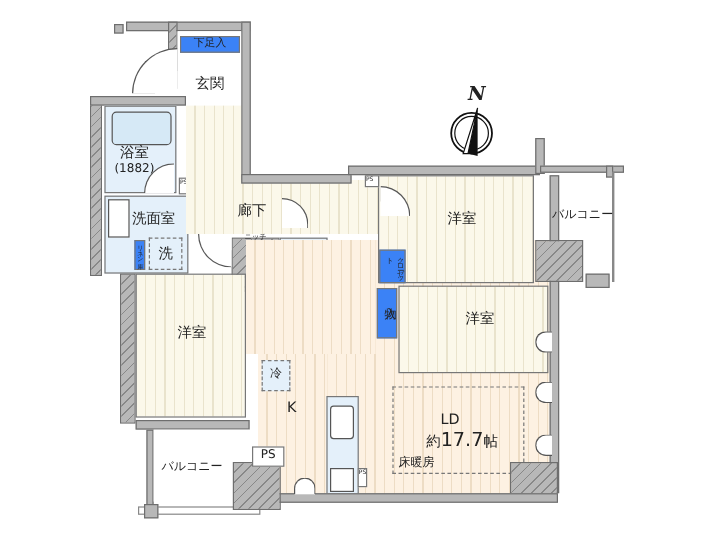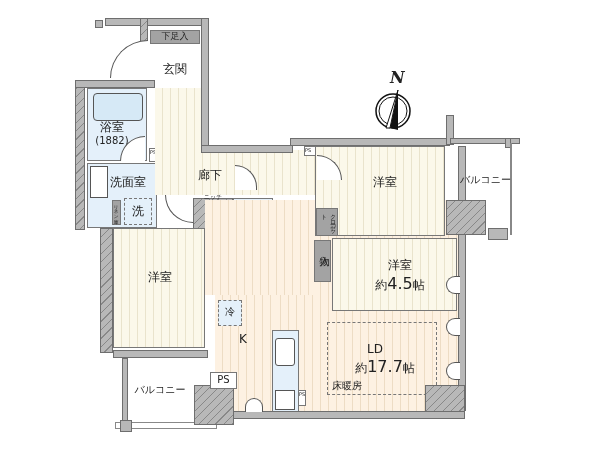--- a/index.html
+++ b/index.html
@@ -5,21 +5,21 @@
   html, body { margin:0; padding:0; background:#ffffff; }
   body { width:600px; height:450px; position:relative; overflow:hidden;
          font-family:"DejaVu Sans", sans-serif; color:#222; }
   .abs { position:absolute; }
   .wall { position:absolute; background:#b8b8b8; border:1px solid #6e6e6e; box-sizing:border-box; }
   .room { position:absolute; box-sizing:border-box; }
   .floor-wood { background: repeating-linear-gradient(90deg, #fbf8ea 0px, #fbf8ea 7px, #e9e3cc 7px, #e9e3cc 8px); }
   .floor-warm { background: repeating-linear-gradient(90deg, #fdf1e2 0px, #fdf1e2 7px, #eddcc4 7px, #eddcc4 8px); }
   .floor-tile { background:#e4f0fa; }
   .floor-white { background:#ffffff; }
-  .storage { position:absolute; background:#a3a3a3; border:1px solid #777; box-sizing:border-box; }
+  .storage { position:absolute; background:#3b82f6; border:1px solid #777; box-sizing:border-box; }
   .label { position:absolute; text-align:center; line-height:1.2; white-space:nowrap; }
   .lbl-room { font-size:12px; }
   .lbl-size { font-size:12px; }
   .lbl-size .num { font-size:16px; }
   .lbl-small { font-size:10px; }
   .lbl-tiny { font-size:6px; }
   .vert { writing-mode: vertical-rl; text-orientation: upright; font-size:10px; letter-spacing:-1px; }
   .dashed { position:absolute; border:1px dashed #777; box-sizing:border-box; }
   .door-arc { position:absolute; border:1px solid #555; box-sizing:border-box; background:#fff; }
   .hatch { background: repeating-linear-gradient(135deg, #b8b8b8 0px, #b8b8b8 5px, #888 5px, #888 6px); }
@@ -112,23 +112,20 @@
   <div class="room floor-wood" style="left:315px;top:146px;width:130px;height:90px;border:1px solid #777;"></div>
   <div class="label lbl-room" style="left:355px;top:175px;width:60px;">洋室</div>
   <div class="storage" style="left:316px;top:208px;width:22px;height:28px;">
     <div class="vert" style="position:absolute;left:2px;top:1px;height:26px;font-size:6px;">クローゼット</div>
   </div>
   <div class="door-arc" style="left:317px;top:155px;width:25px;height:25px;border-radius:0 25px 0 0;border-left:none;border-bottom:none;"></div>
   <div class="abs lbl-tiny" style="left:304px;top:146px;width:10px;height:8px;border:1px solid #777;background:#fff;font-size:5px;">PS</div>
 
   <div class="room floor-wood" style="left:332px;top:238px;width:125px;height:73px;border:1px solid #777;"></div>
   <div class="label lbl-room" style="left:370px;top:258px;width:60px;">洋室</div>
-  <div class="label lbl-size" style="left:365px;top:274px;width:70px;">
-    <span>約</span><span class="num">4.5</span><span>帖</span>
-  </div>
   <div class="storage" style="left:314px;top:240px;width:17px;height:42px;">
     <div class="vert" style="position:absolute;left:2px;top:8px;">物入</div>
   </div>
 
   <div class="dashed" style="left:327px;top:322px;width:110px;height:73px;"></div>
   <div class="label lbl-room" style="left:360px;top:342px;width:30px;">LD</div>
   <div class="label lbl-size" style="left:345px;top:357px;width:80px;">
     <span>約</span><span class="num">17.7</span><span>帖</span>
   </div>
   <div class="label lbl-small" style="left:327px;top:380px;width:40px;">床暖房</div>

